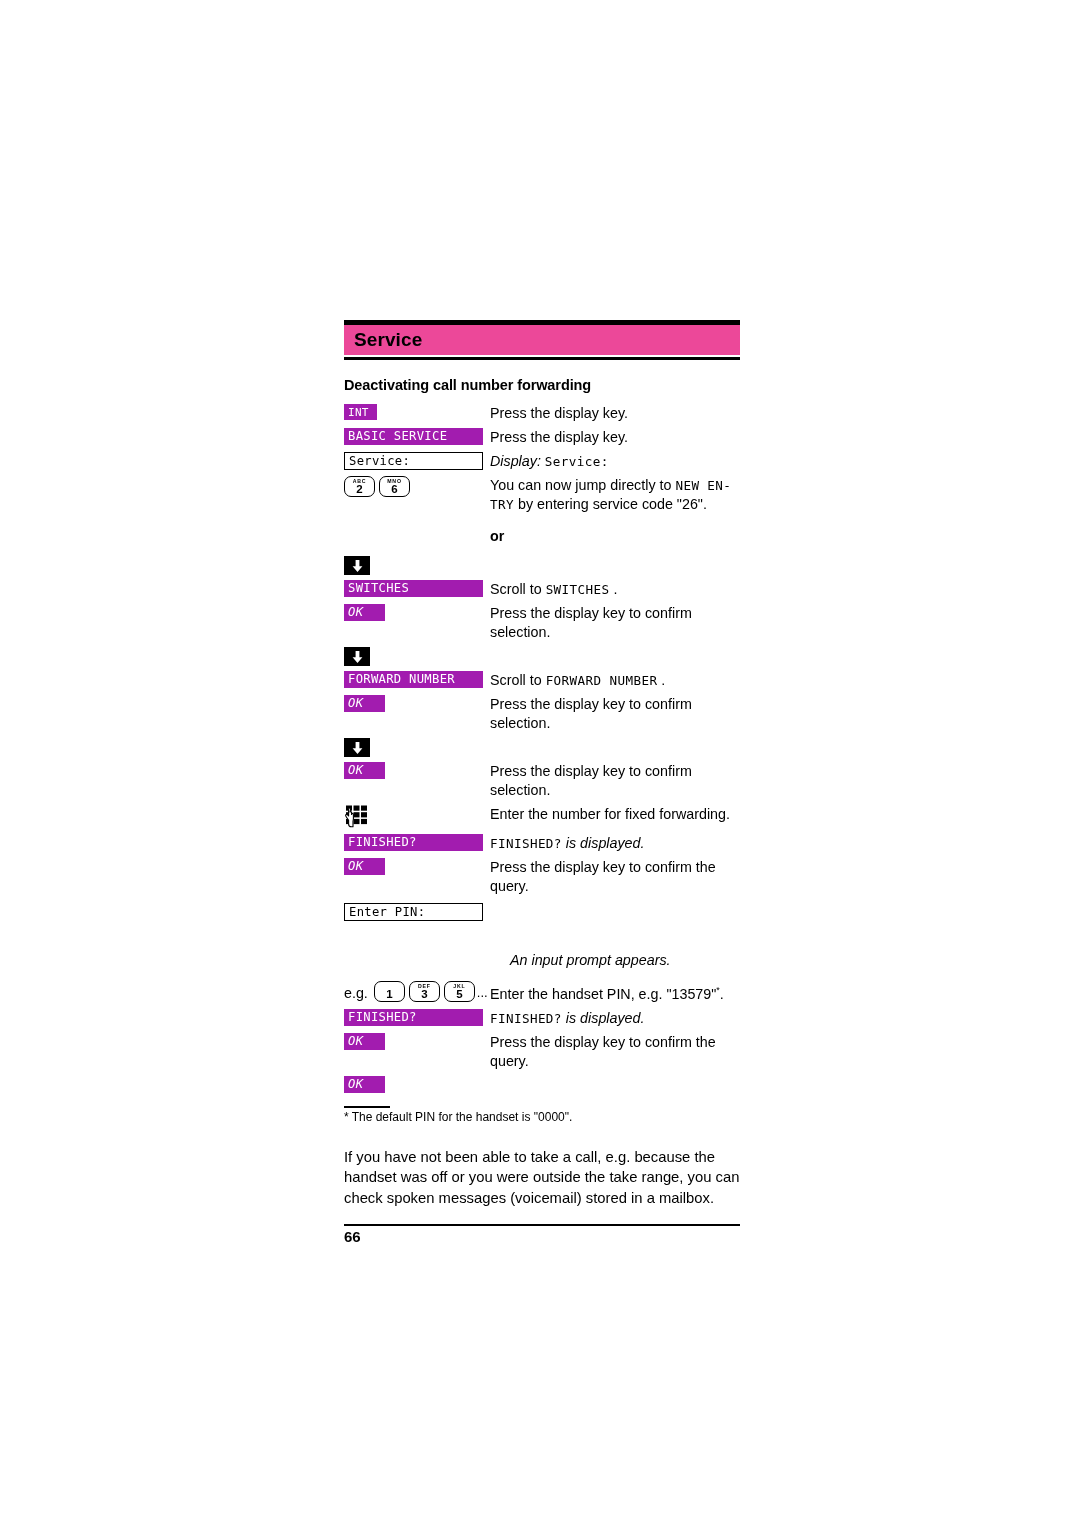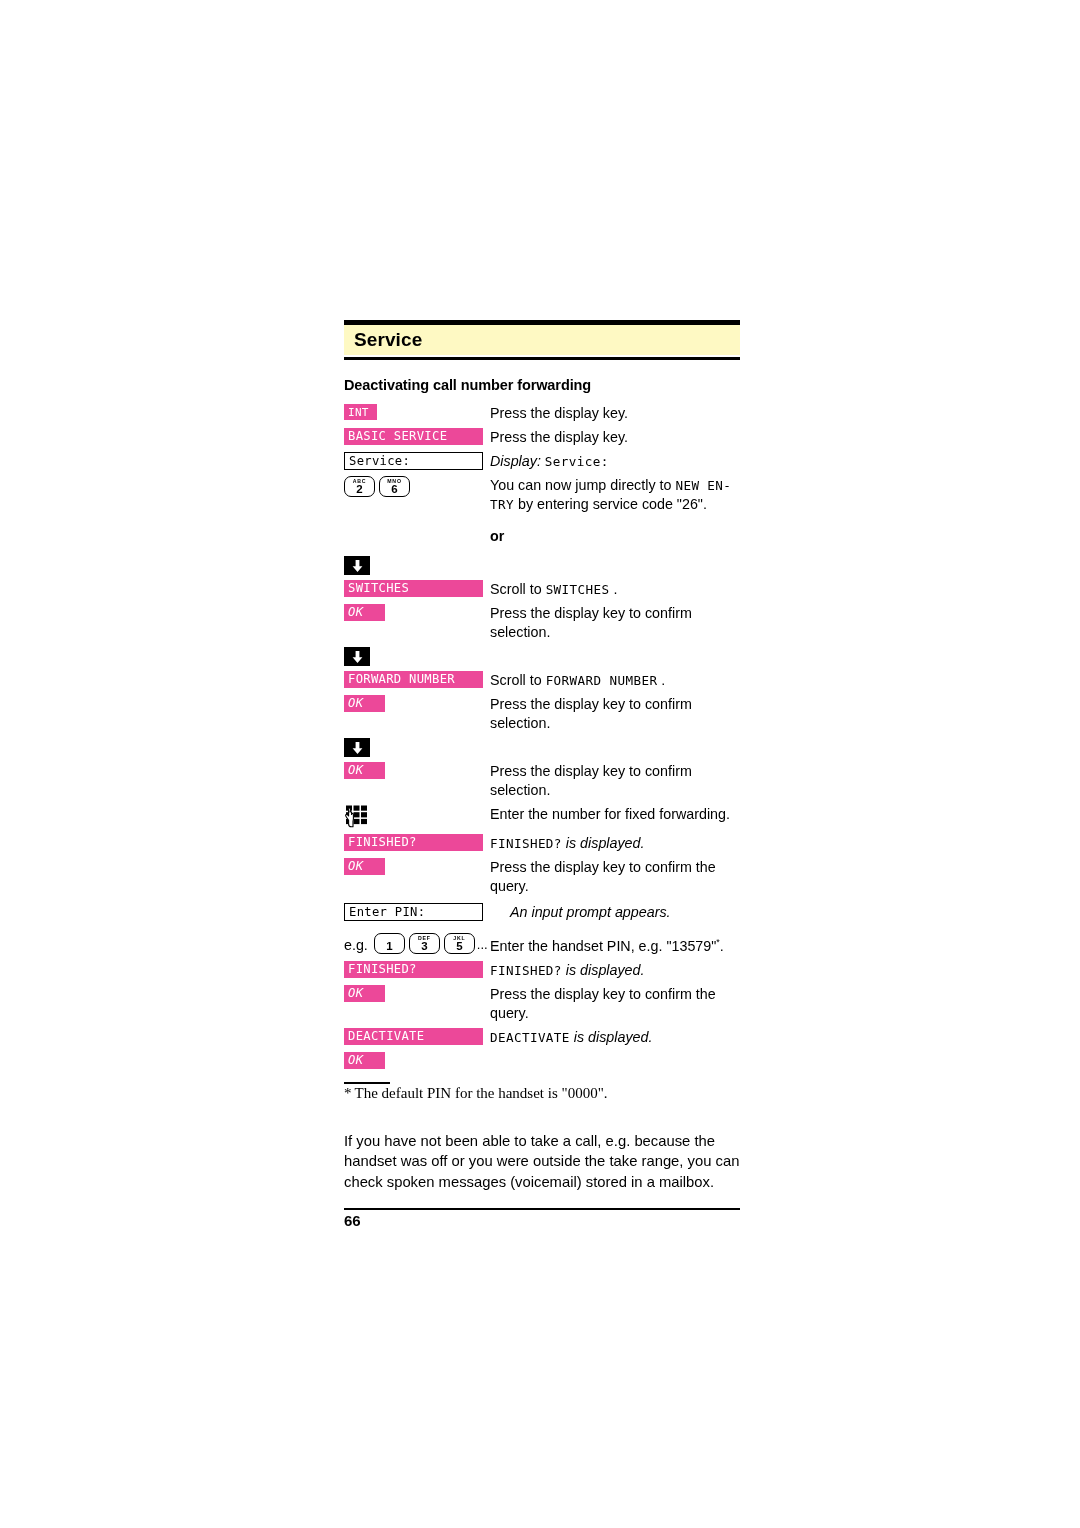--- a/index.html
+++ b/index.html
@@ -22,21 +22,21 @@
     top: 320px;
     width: 396px;
   }
 
   
   .hdr-rule-top {
     height: 5px;
     background: #000000;
   }
   .hdr-band {
-    background: #fef9c3;
+    background: #ec4899;
     height: 30px;
     display: flex;
     align-items: center;
     padding-left: 10px;
     box-sizing: border-box;
   }
   .hdr-band .title {
     font-size: 19px;
     font-weight: bold;
     letter-spacing: 0.1px;
@@ -80,21 +80,21 @@
 
   
   .lcd {
     font-family: "DejaVu Sans Mono", monospace;
     font-size: 12.6px;
     letter-spacing: 0.4px;
   }
 
   
   .bar {
-    background: #ec4899;
+    background: #a21caf;
     color: #ffffff;
     width: 139px;
     height: 17px;
     box-sizing: border-box;
     display: flex;
     align-items: center;
     padding-left: 4px;
     font-family: "DejaVu Sans Mono", monospace;
     font-size: 12.2px;
     letter-spacing: 0.3px;
@@ -172,36 +172,35 @@
 
   
   .keypad-icon { width: 26px; height: 24px; display: block; }
 
   .or {
     font-size: 14.3px;
     font-weight: bold;
     margin: 8px 0 9px 0;
   }
 
-  .italic { font-style: italic; }
+  .italic { font-style: italic; margin-top: 48px; }
   .nowrap { white-space: nowrap; margin-top: 36px; }
 
   
   .footnote-rule {
     width: 46px;
     height: 1.6px;
     background: #000000;
     margin-top: 11px;
     margin-bottom: 3px;
   }
   .footnote {
-    font-size: 15px;
+    font-size: 12px;
     line-height: 12px;
-    margin-bottom: 32px;
-    font-family: Liberation Serif, serif;
+    margin-bottom: 24px;
   }
   .footnote .star { margin-right: 3px; }
 
   .closing {
     font-size: 14.8px;
     line-height: 20.5px;
     margin-bottom: 16px;
   }
 
   
@@ -437,28 +436,20 @@
       </div>
     </div>
 
     <div class="row">
       <div class="left">
         <span class="bar narrow">OK</span>
       </div>
       <div class="right" style="max-width:250px;">Press the display key to confirm the query.</div>
     </div>
 
-    <div class="row">
-      <div class="left">
-        <span class="bar">DEACTIVATE</span>
-      </div>
-      <div class="right">
-        <span class="lcd">DEACTIVATE</span><span class="italic"> is displayed.</span>
-      </div>
-    </div>
 
     <div class="row">
       <div class="left">
         <span class="bar narrow">OK</span>
       </div>
     </div>
 
   </div>
 
   <div class="footnote-rule"></div>

